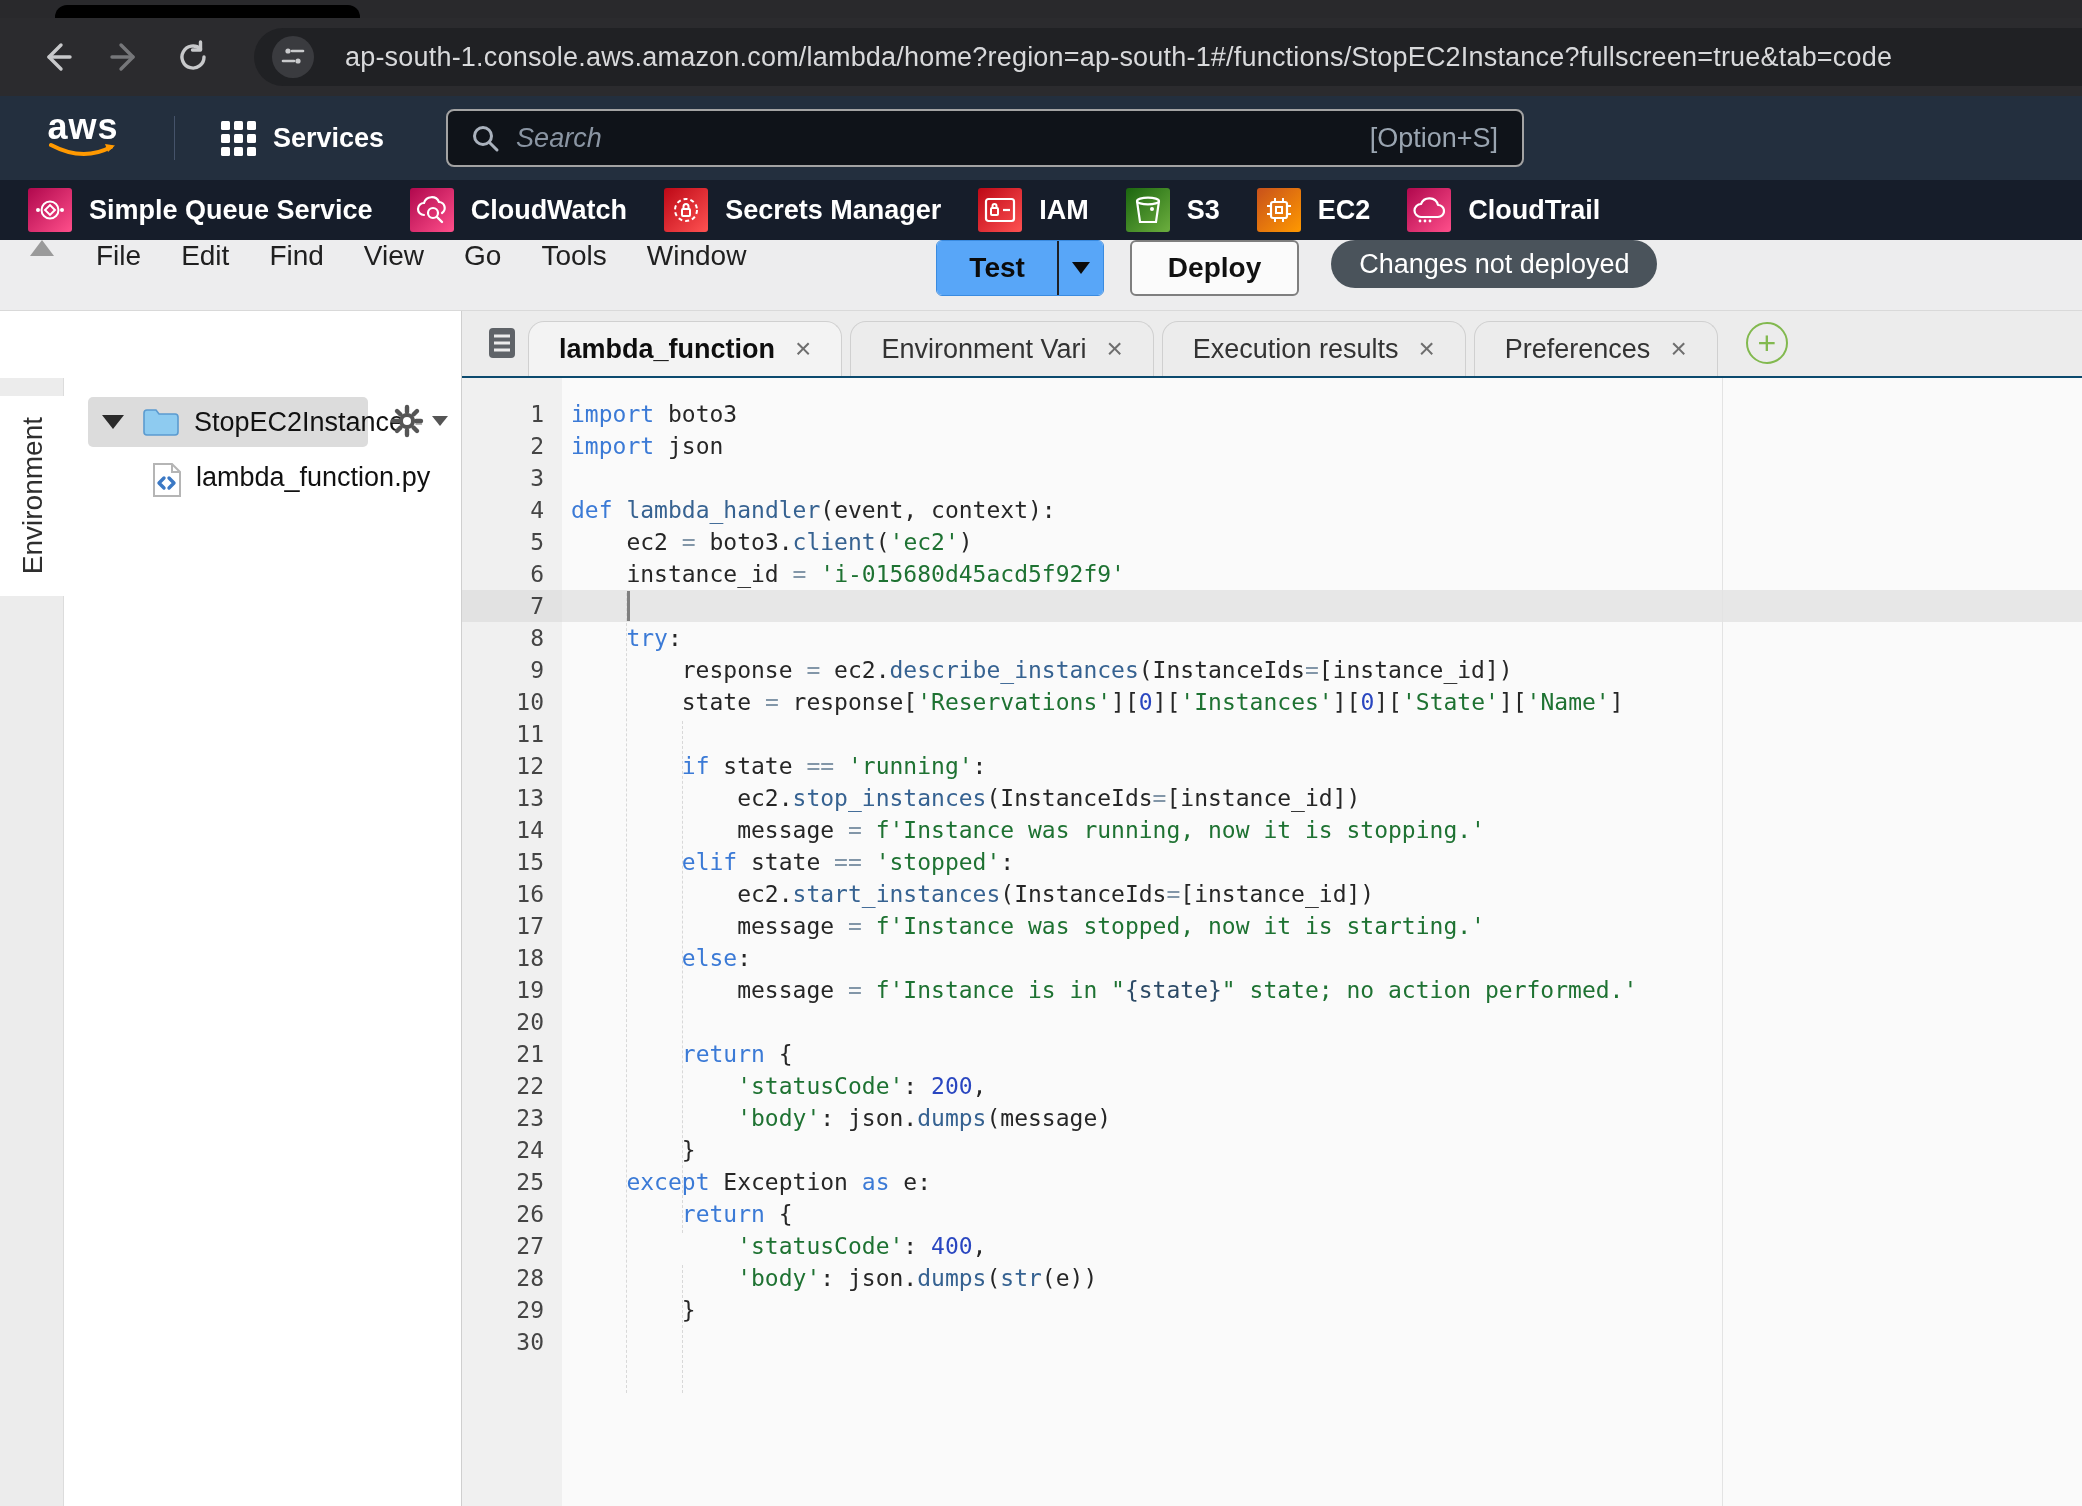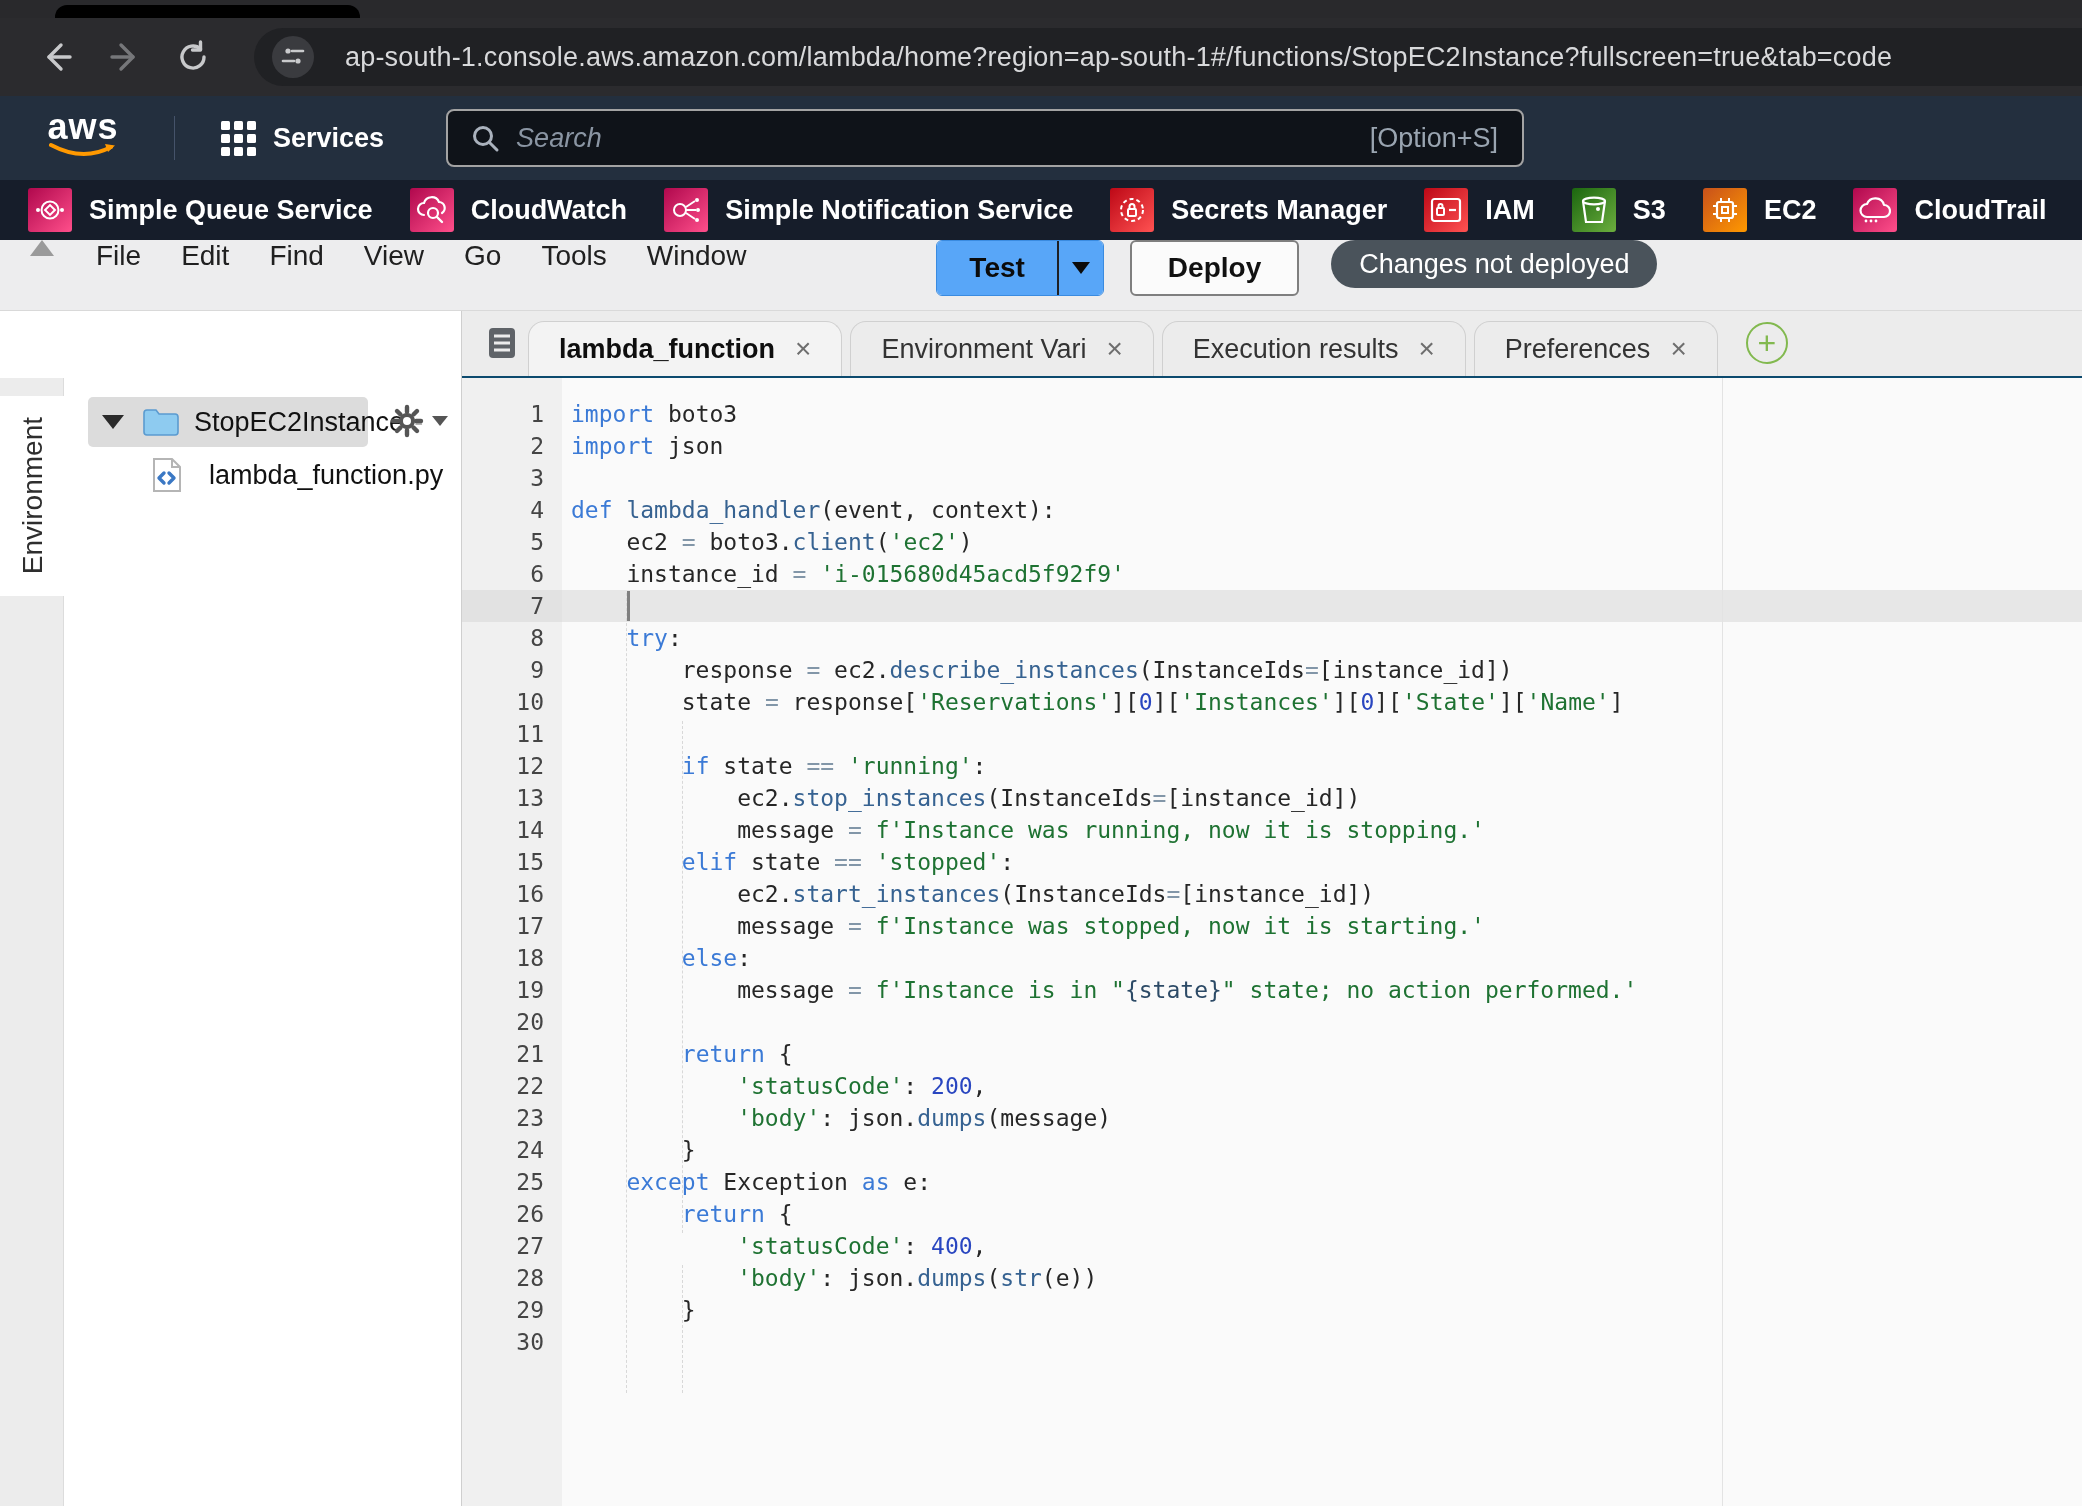--- a/index.html
+++ b/index.html
@@ -89,21 +89,21 @@
   .sel-pill { position:absolute; left:88px; top:-3px; width:280px; height:50px; background:#dcdcdc;
     border-radius:5px; }
   .tri-down { width:0; height:0; border-left:11px solid transparent; border-right:11px solid transparent;
     border-top:14px solid #2b2b2b; margin-left:102px; position:relative; cursor:pointer; }
   .folder-ico { position:relative; margin-left:18px; }
   .tree-label { position:relative; font-size:27px; color:#111; margin-left:14px; cursor:default; }
   .tree-dash { position:relative; color:#b5b5b5; font-size:27px; margin-left:10px; }
   .gear-wrap { position:absolute; left:390px; top:4px; display:flex; align-items:center; cursor:pointer; }
   .gear-caret { width:0; height:0; border-left:8px solid transparent; border-right:8px solid transparent;
     border-top:10px solid #555; margin-left:8px; }
-  .tree-row2 { height:46px; display:flex; align-items:center; margin-top:8px; cursor:pointer;gap:13px; }
+  .tree-row2 { height:46px; display:flex; align-items:flex-start; margin-top:18px; cursor:pointer; }
   .file-ico { margin-left:152px; }
   .file-label { font-size:27px; color:#111; margin-left:14px; }
 
   
   .editor { flex:1; display:flex; flex-direction:column; background:#fafafa; position:relative; }
   .tabbar { height:67px; background:#ececec; border-bottom:2px solid #0c4a6e;
     display:flex; align-items:flex-end; }
   .tablist-ico { margin:0 0 14px 22px; cursor:pointer; }
   .tab { height:55px; margin-left:8px; padding:0 30px; border:1px solid #d0d0d0; border-bottom:none;
     border-radius:16px 16px 0 0; display:flex; align-items:center; gap:20px; cursor:pointer;
@@ -221,32 +221,20 @@
     </div>
     <div class="fav">
       <div class="fico g-pink">
         <svg width="32" height="30" viewBox="0 0 32 30">
           <path d="M8 20 A6 6 0 0 1 8 8 A8 8 0 0 1 23 7 A6 6 0 0 1 26 18" fill="none" stroke="#fff" stroke-width="2.2" stroke-linecap="round"></path>
           <circle cx="17" cy="18" r="5" fill="none" stroke="#fff" stroke-width="2.2"></circle>
           <path d="M21 22 L26 27" stroke="#fff" stroke-width="2.4" stroke-linecap="round"></path>
         </svg>
       </div>
       <span class="flbl">CloudWatch</span>
-    </div>
-    <div class="fav">
-      <div class="fico g-pink">
-        <svg width="30" height="30" viewBox="0 0 30 30">
-          <circle cx="9" cy="15" r="6" fill="none" stroke="#fff" stroke-width="2"></circle>
-          <path d="M15 12 L24 6 M15 15 H25 M15 18 L24 24" stroke="#fff" stroke-width="2"></path>
-          <circle cx="26" cy="5" r="2" fill="#fff"></circle>
-          <circle cx="27" cy="15" r="2" fill="#fff"></circle>
-          <circle cx="26" cy="25" r="2" fill="#fff"></circle>
-        </svg>
-      </div>
-      <span class="flbl">Simple Notification Service</span>
     </div>
     <div class="fav">
       <div class="fico g-red">
         <svg width="30" height="30" viewBox="0 0 30 30">
           <circle cx="15" cy="15" r="11" fill="none" stroke="#fff" stroke-width="2" stroke-dasharray="4 3"></circle>
           <rect x="11" y="14" width="8" height="7" rx="1" fill="none" stroke="#fff" stroke-width="2"></rect>
           <path d="M12.5 14 V11.5 A2.5 2.5 0 0 1 17.5 11.5 V14" fill="none" stroke="#fff" stroke-width="2"></path>
         </svg>
       </div>
       <span class="flbl">Secrets Manager</span>

